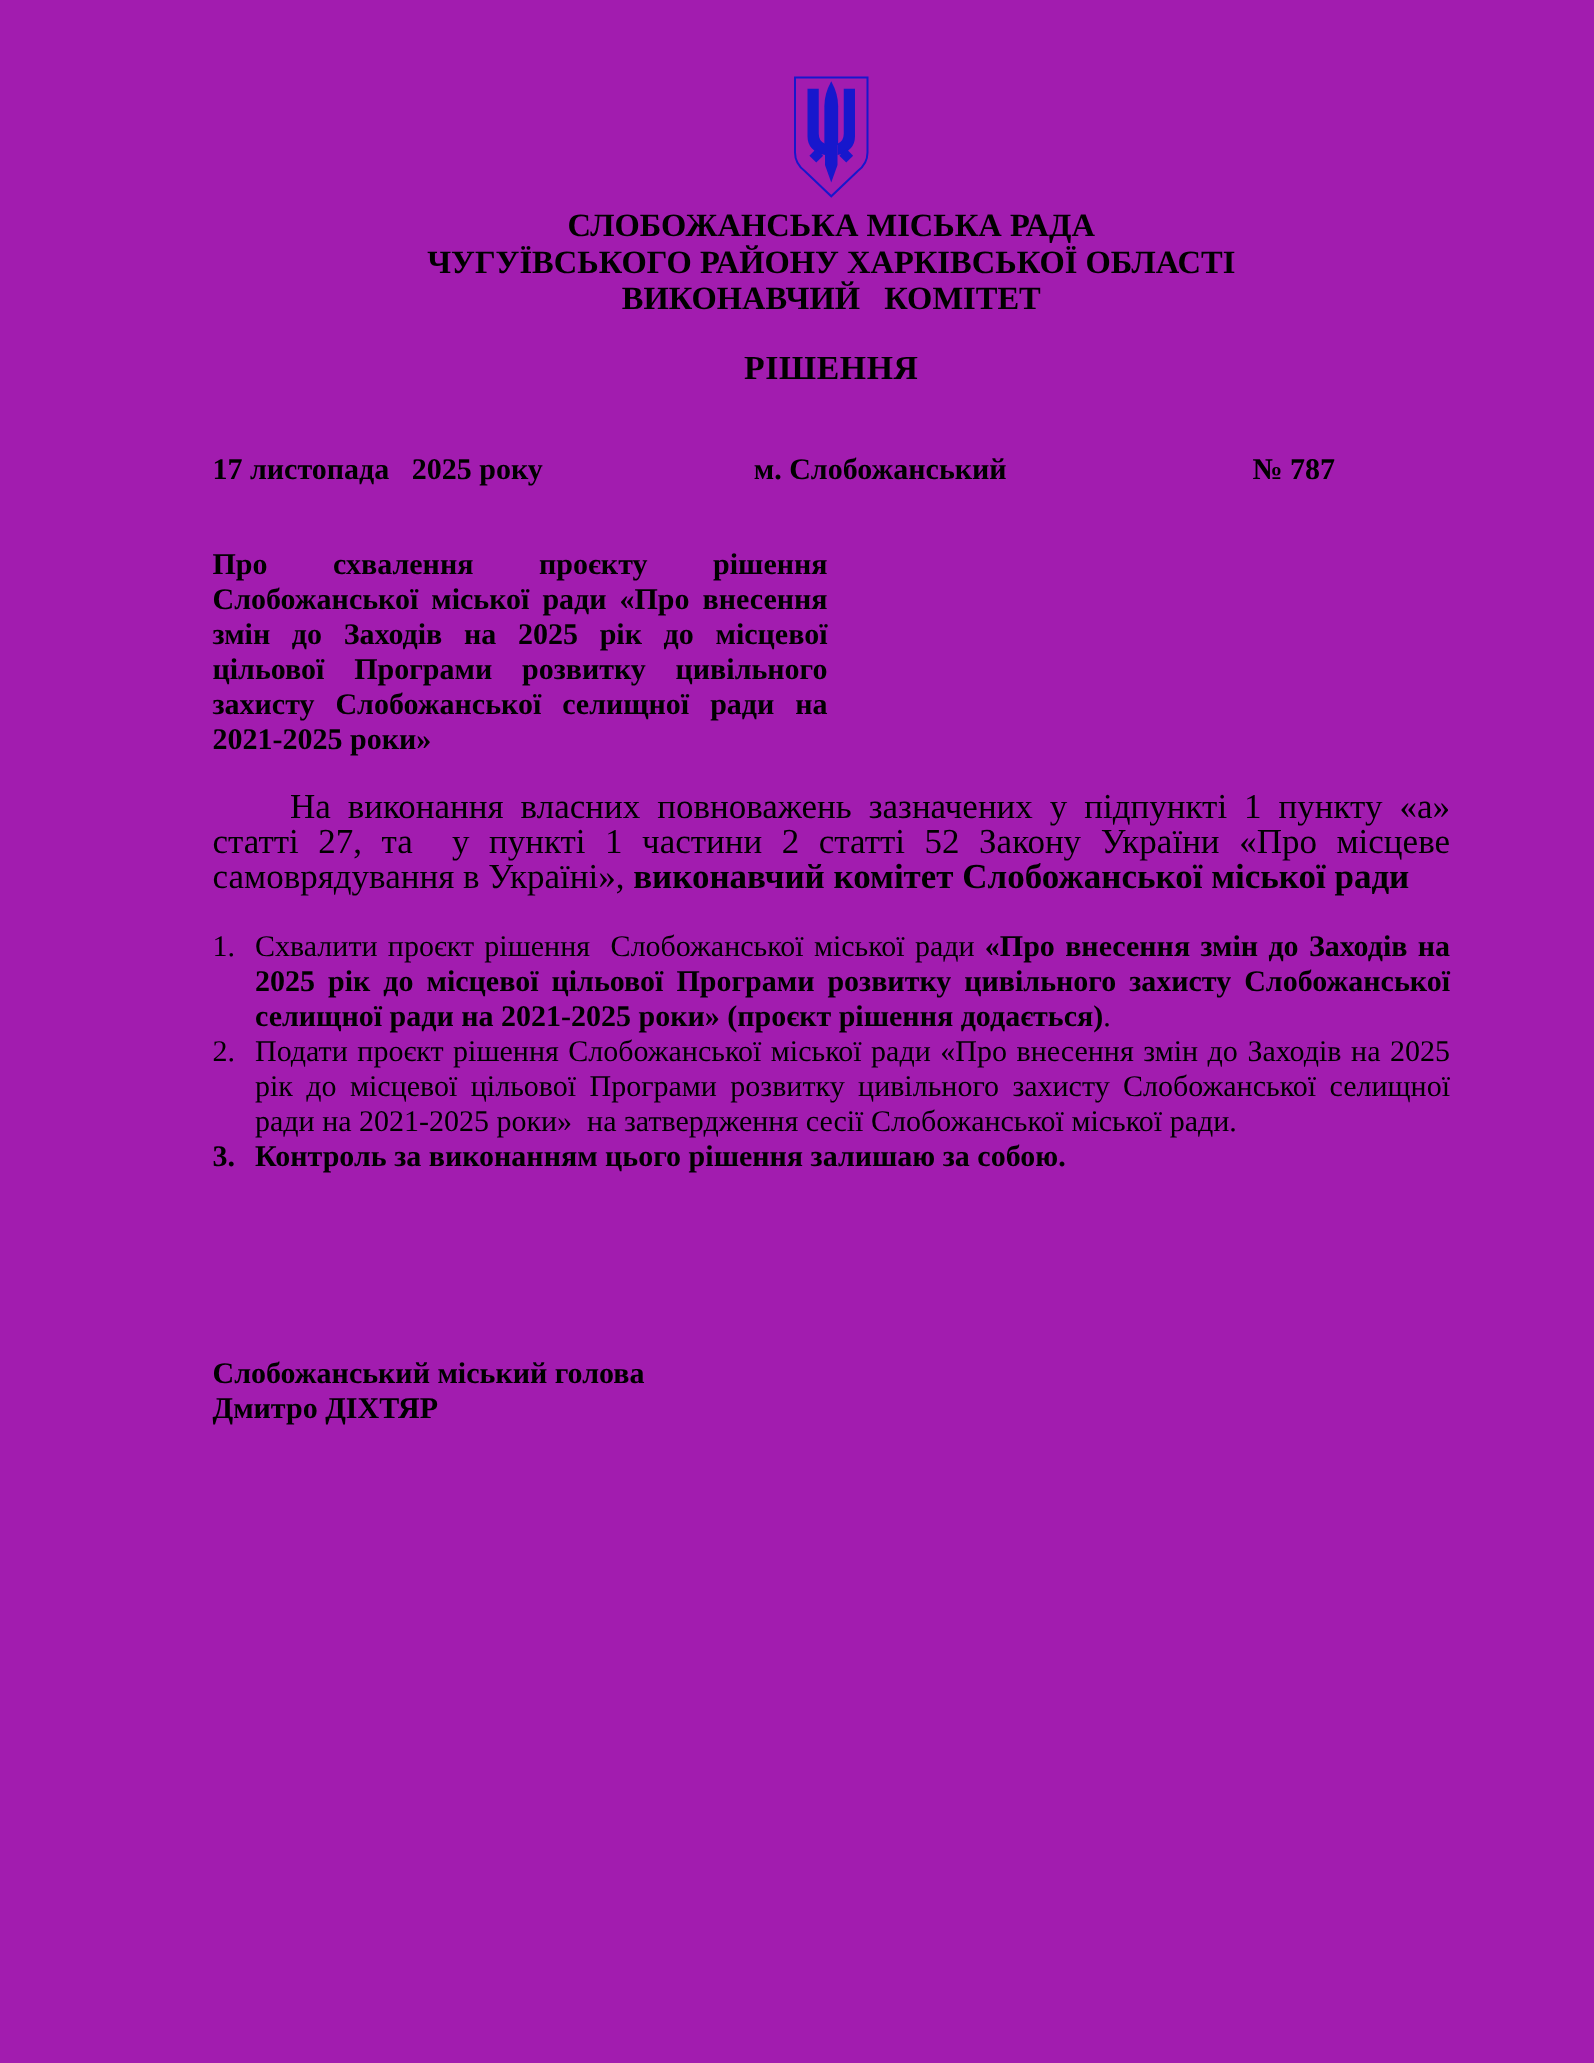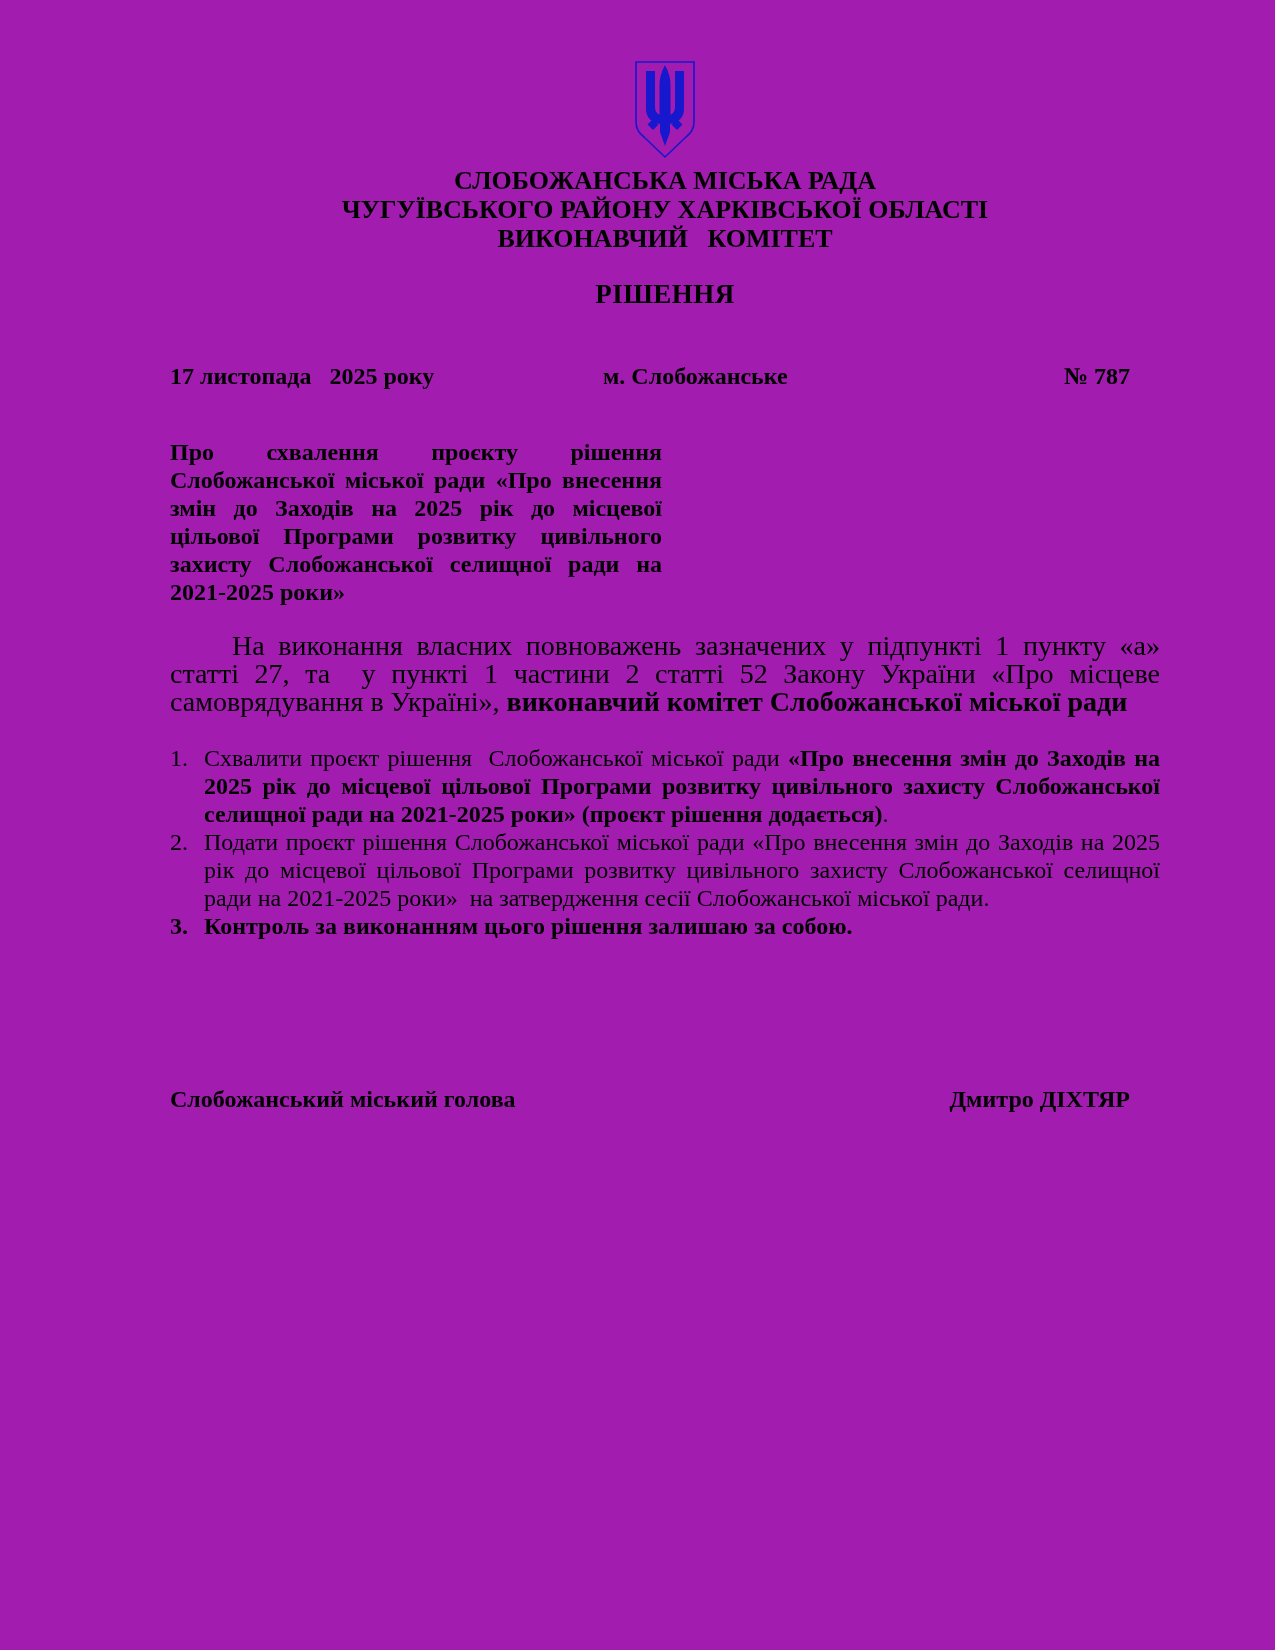--- a/index.html
+++ b/index.html
@@ -46,21 +46,21 @@
   .meta-row {
     margin-top: 52px;
     display: flex;
     font-weight: bold;
     font-size: 24px;
     line-height: 28px;
     gap: 33px;
   }
   .meta-date { width: 400px; }
   .meta-place { flex: 1; text-align: left; }
-  .meta-number { width: 220px; text-align: right; padding-right: 30px; box-sizing: border-box; }
+  .meta-number { width: 220px; text-align: center; padding-right: 30px; box-sizing: border-box; }
 
   
   .subject {
     margin-top: 48px;
     width: 492px;
     font-weight: bold;
     font-size: 24px;
     line-height: 28px;
     text-align: justify;
   }
@@ -95,20 +95,21 @@
   .li.bold-item { font-weight: bold; }
 
   
   .sig-row {
     margin-top: 145px;
     display: flex;
     justify-content: space-between;
     font-weight: bold;
     font-size: 24px;
     line-height: 28px;
+    flex-direction: column;
   }
   .sig-name { padding-right: 30px; }
 </style>
 </head>
 <body>
 
 <div class="page">
 
   <div class="emblem-wrap">
     <svg viewBox="0 0 64 100" xmlns="http://www.w3.org/2000/svg" style="color:#1717cd">
@@ -131,21 +132,21 @@
   <div class="org-header">
     <div>СЛОБОЖАНСЬКА МІСЬКА РАДА</div>
     <div>ЧУГУЇВСЬКОГО РАЙОНУ ХАРКІВСЬКОЇ ОБЛАСТІ</div>
     <div class="keep">ВИКОНАВЧИЙ   КОМІТЕТ</div>
   </div>
 
   <div class="doc-title">РІШЕННЯ</div>
 
   <div class="meta-row">
     <span class="meta-date keep">17 листопада   2025 року</span>
-    <span class="meta-place">м. Слобожанське</span>
+    <span class="meta-place">м. Слобожанський</span>
     <span class="meta-number">№ 787</span>
   </div>
 
   <div class="subject keep">Про схвалення проєкту рішення Слобожанської міської ради «Про внесення змін до Заходів на 2025 рік до місцевої цільової Програми розвитку цивільного захисту Слобожанської селищної ради на 2021-2025 роки»</div>
 
   <p class="preamble keep"><span>На виконання власних повноважень зазначених у підпункті 1 пункту «а» статті 27, та  у пункті 1 частини 2 статті 52 Закону України «Про місцеве самоврядування в Україні», </span><span class="b">виконавчий комітет Слобожанської міської ради</span></p>
 
 
   <div class="items">
     <p class="li keep"><span class="num">1.</span><span>Схвалити проєкт рішення  Слобожанської міської ради </span><span class="b">«Про внесення змін до Заходів на 2025 рік до місцевої цільової Програми розвитку цивільного захисту Слобожанської селищної ради на 2021-2025 роки» (проєкт рішення додається)</span><span>.</span></p>

